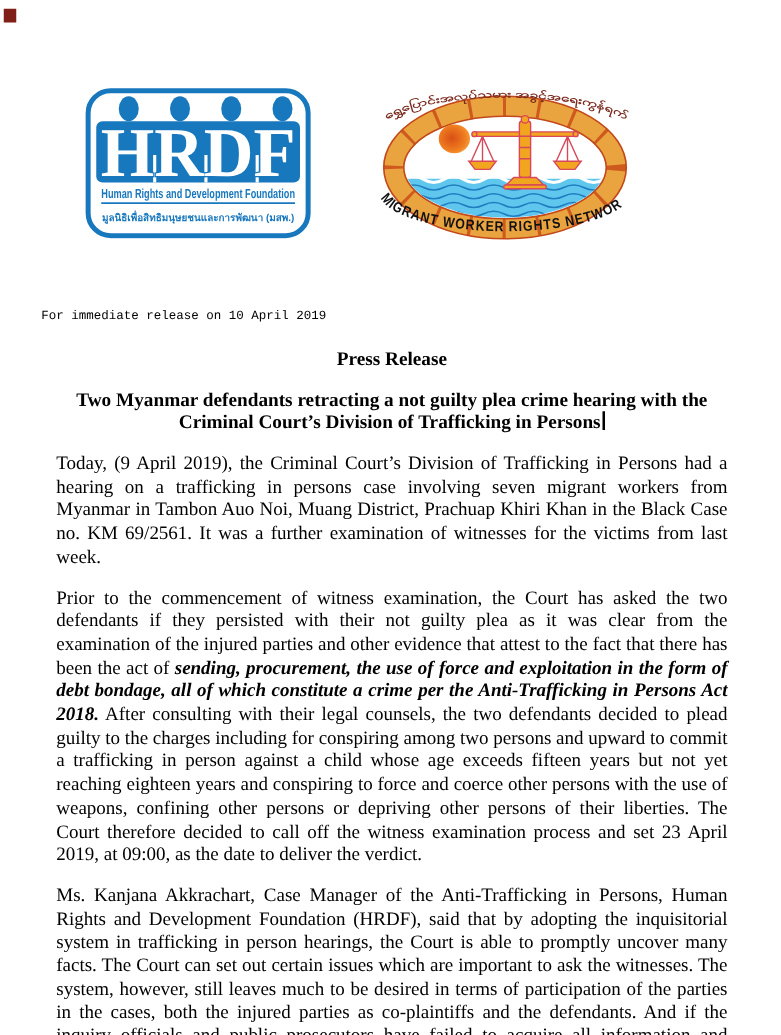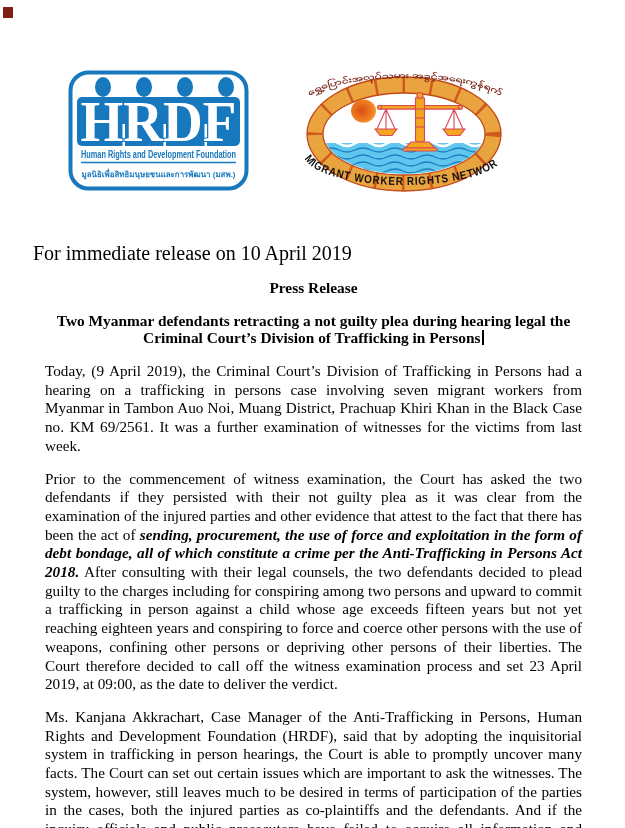--- a/index.html
+++ b/index.html
@@ -6,21 +6,21 @@
   body{
     width:625px;height:828px;overflow:hidden;position:relative;
     background:#ffffff;color:#000;
     font-family:"Liberation Serif", serif;
   }
   .corner-mark{position:absolute;left:3px;top:7px;width:10px;height:11px;background:#7f1f16;}
   .logos{position:relative;height:205px;}
   .hrdf{position:absolute;left:68px;top:70px;width:181px;height:121px;}
   .mwrn{position:absolute;left:299px;top:55px;width:210px;height:150px;}
   .doc{margin:0 31px 0 33px;}
-  .release{margin:39px 0 1px;font-size:20px;line-height:19px;}
+  .release{margin:39px 0 1px;font-size:10px;line-height:19px;font-family:Liberation Mono, monospace;}
   .headings{margin:14px 0 0;text-align:center;font-weight:bold;font-size:15.4px;line-height:17px;}
   .headings p{margin:16px;}
   .para{margin:14px 12px 0;font-size:15.2px;line-height:18.7px;text-align:justify;}
   .bi{font-weight:bold;font-style:italic;}
   .b{font-weight:normal;}
   .caret{display:inline-block;width:1.5px;height:15px;background:#000;vertical-align:-2px;margin-left:2px;}
   svg text{font-family:"Liberation Sans", sans-serif;}
   svg .serifT{font-family:"Liberation Serif", serif;}
 </style>
 </head>
@@ -104,21 +104,21 @@
       <textPath href="#arcBottom" startOffset="50%" text-anchor="middle" textLength="212" lengthAdjust="spacingAndGlyphs">MIGRANT WORKER RIGHTS NETWORK</textPath>
     </text>
   </svg>
 </header>
 
 <main class="doc">
   <p class="release">For immediate release on 10 April 2019</p>
 
   <div class="headings">
     <p>Press Release</p>
-    <p><span>Two Myanmar defendants retracting a not guilty plea during hearing legal the Criminal Court’s Division of Trafficking in Persons</span><span class="caret"></span></p>
+    <p><span>Two Myanmar defendants retracting a not guilty plea crime hearing with the Criminal Court’s Division of Trafficking in Persons</span><span class="caret"></span></p>
   </div>
 
   <p class="para">Today, (9 April 2019), the Criminal Court’s Division of Trafficking in Persons had a hearing on a trafficking in persons case involving seven migrant workers from Myanmar in Tambon Auo Noi, Muang District, Prachuap Khiri Khan in the Black Case no. KM 69/2561. It was a further examination of witnesses for the victims from last week.</p>
 
   <p class="para"><span>Prior to the commencement of witness examination, the Court has asked the two defendants if they persisted with their not guilty plea as it was clear from the examination of the injured parties and other evidence that attest to the fact that there has been the act of </span><span class="bi">sending, procurement, the use of force and exploitation in the form of debt bondage, all of which constitute a crime per the Anti-Trafficking in Persons Act 2018.</span><span> After consulting with their legal counsels, the two defendants decided to plead guilty to the charges including for conspiring among two persons and upward to commit a trafficking in person against a child whose age exceeds fifteen years but not yet reaching eighteen years and conspiring to force and coerce other persons with the use of weapons, confining other persons or depriving other persons of their liberties. The Court therefore decided to call off the witness examination process and set </span><span class="b">23 April 2019, at 09:00, as the date to deliver the verdict.</span></p>
 
   <p class="para">Ms. Kanjana Akkrachart, Case Manager of the Anti-Trafficking in Persons, Human Rights and Development Foundation (HRDF), said that by adopting the inquisitorial system in trafficking in person hearings, the Court is able to promptly uncover many facts. The Court can set out certain issues which are important to ask the witnesses. The system, however, still leaves much to be desired in terms of participation of the parties in the cases, both the injured parties as co-plaintiffs and the defendants. And if the inquiry officials and public prosecutors have failed to acquire all information and evidence from the defendants and the injured parties, it would impeded credibility of the evidence taken by the Court.</p>
 
   <p class="para">The case also demonstrates how migrant workers in fishing sector in Thailand continue to shoulder expenses incurred from applying for their work permits, the seaman book and other expenses. A number of migrant workers from neighboring countries employed in the fishing</p>
 </main>

